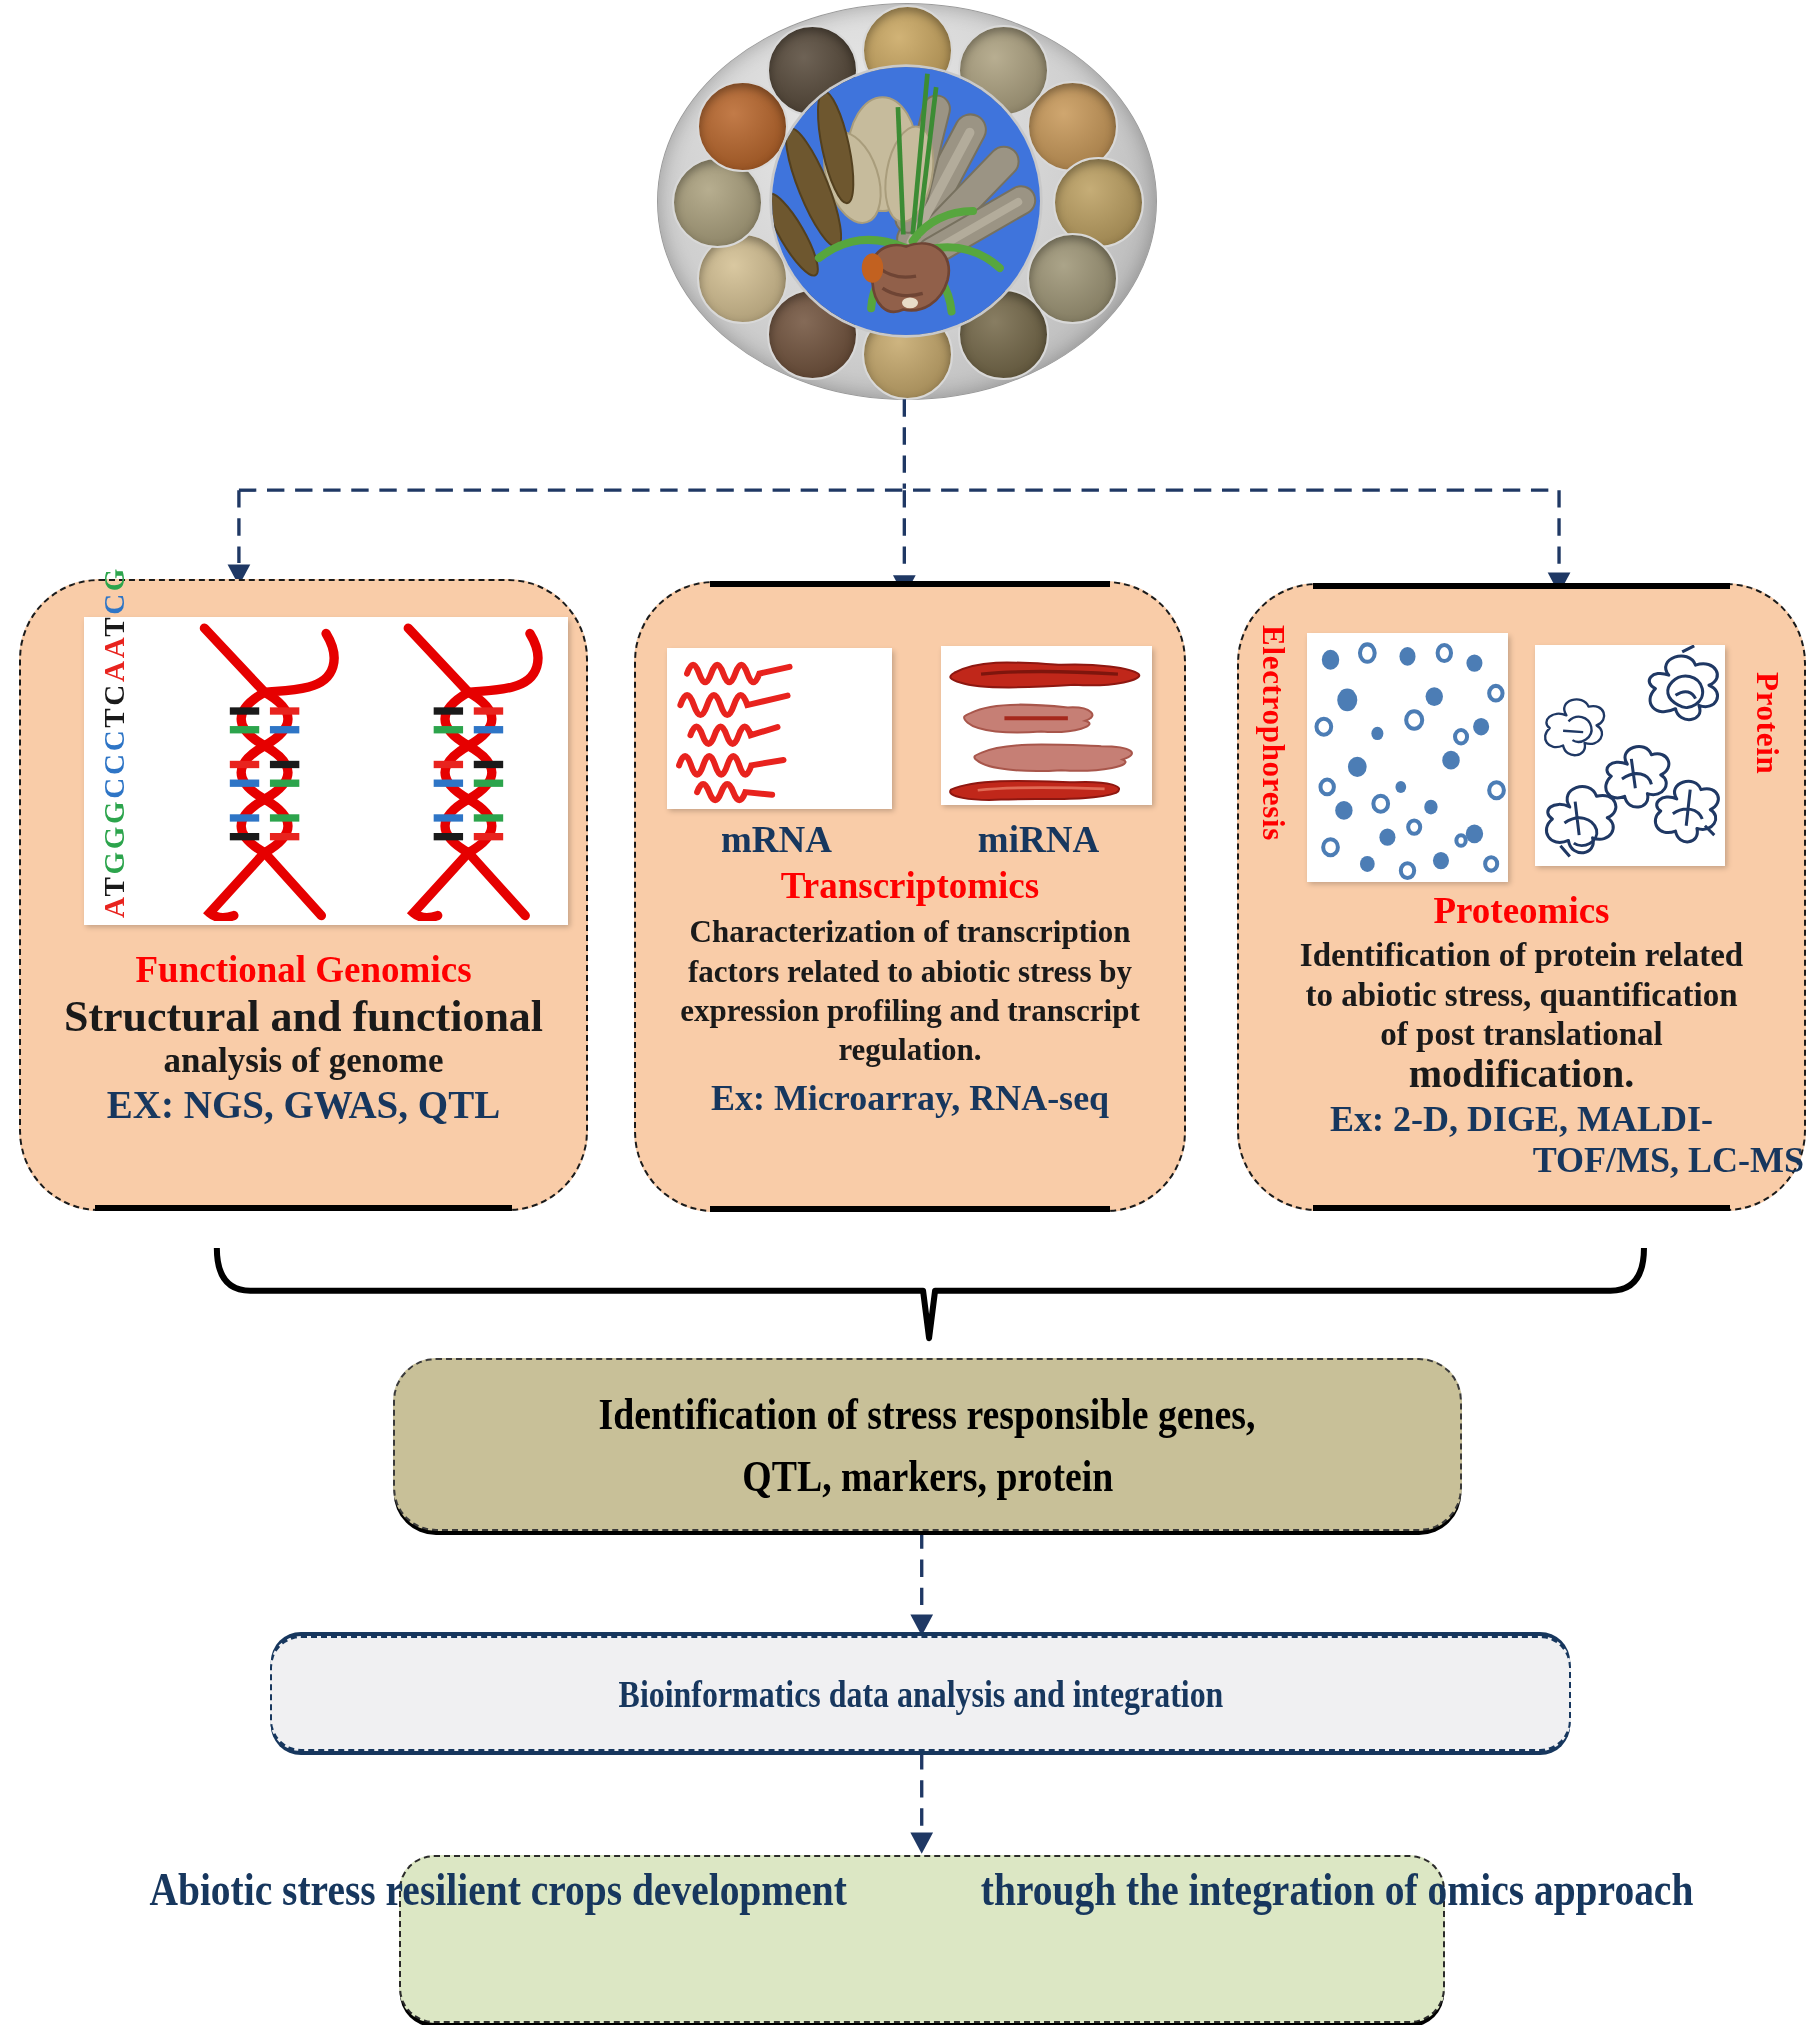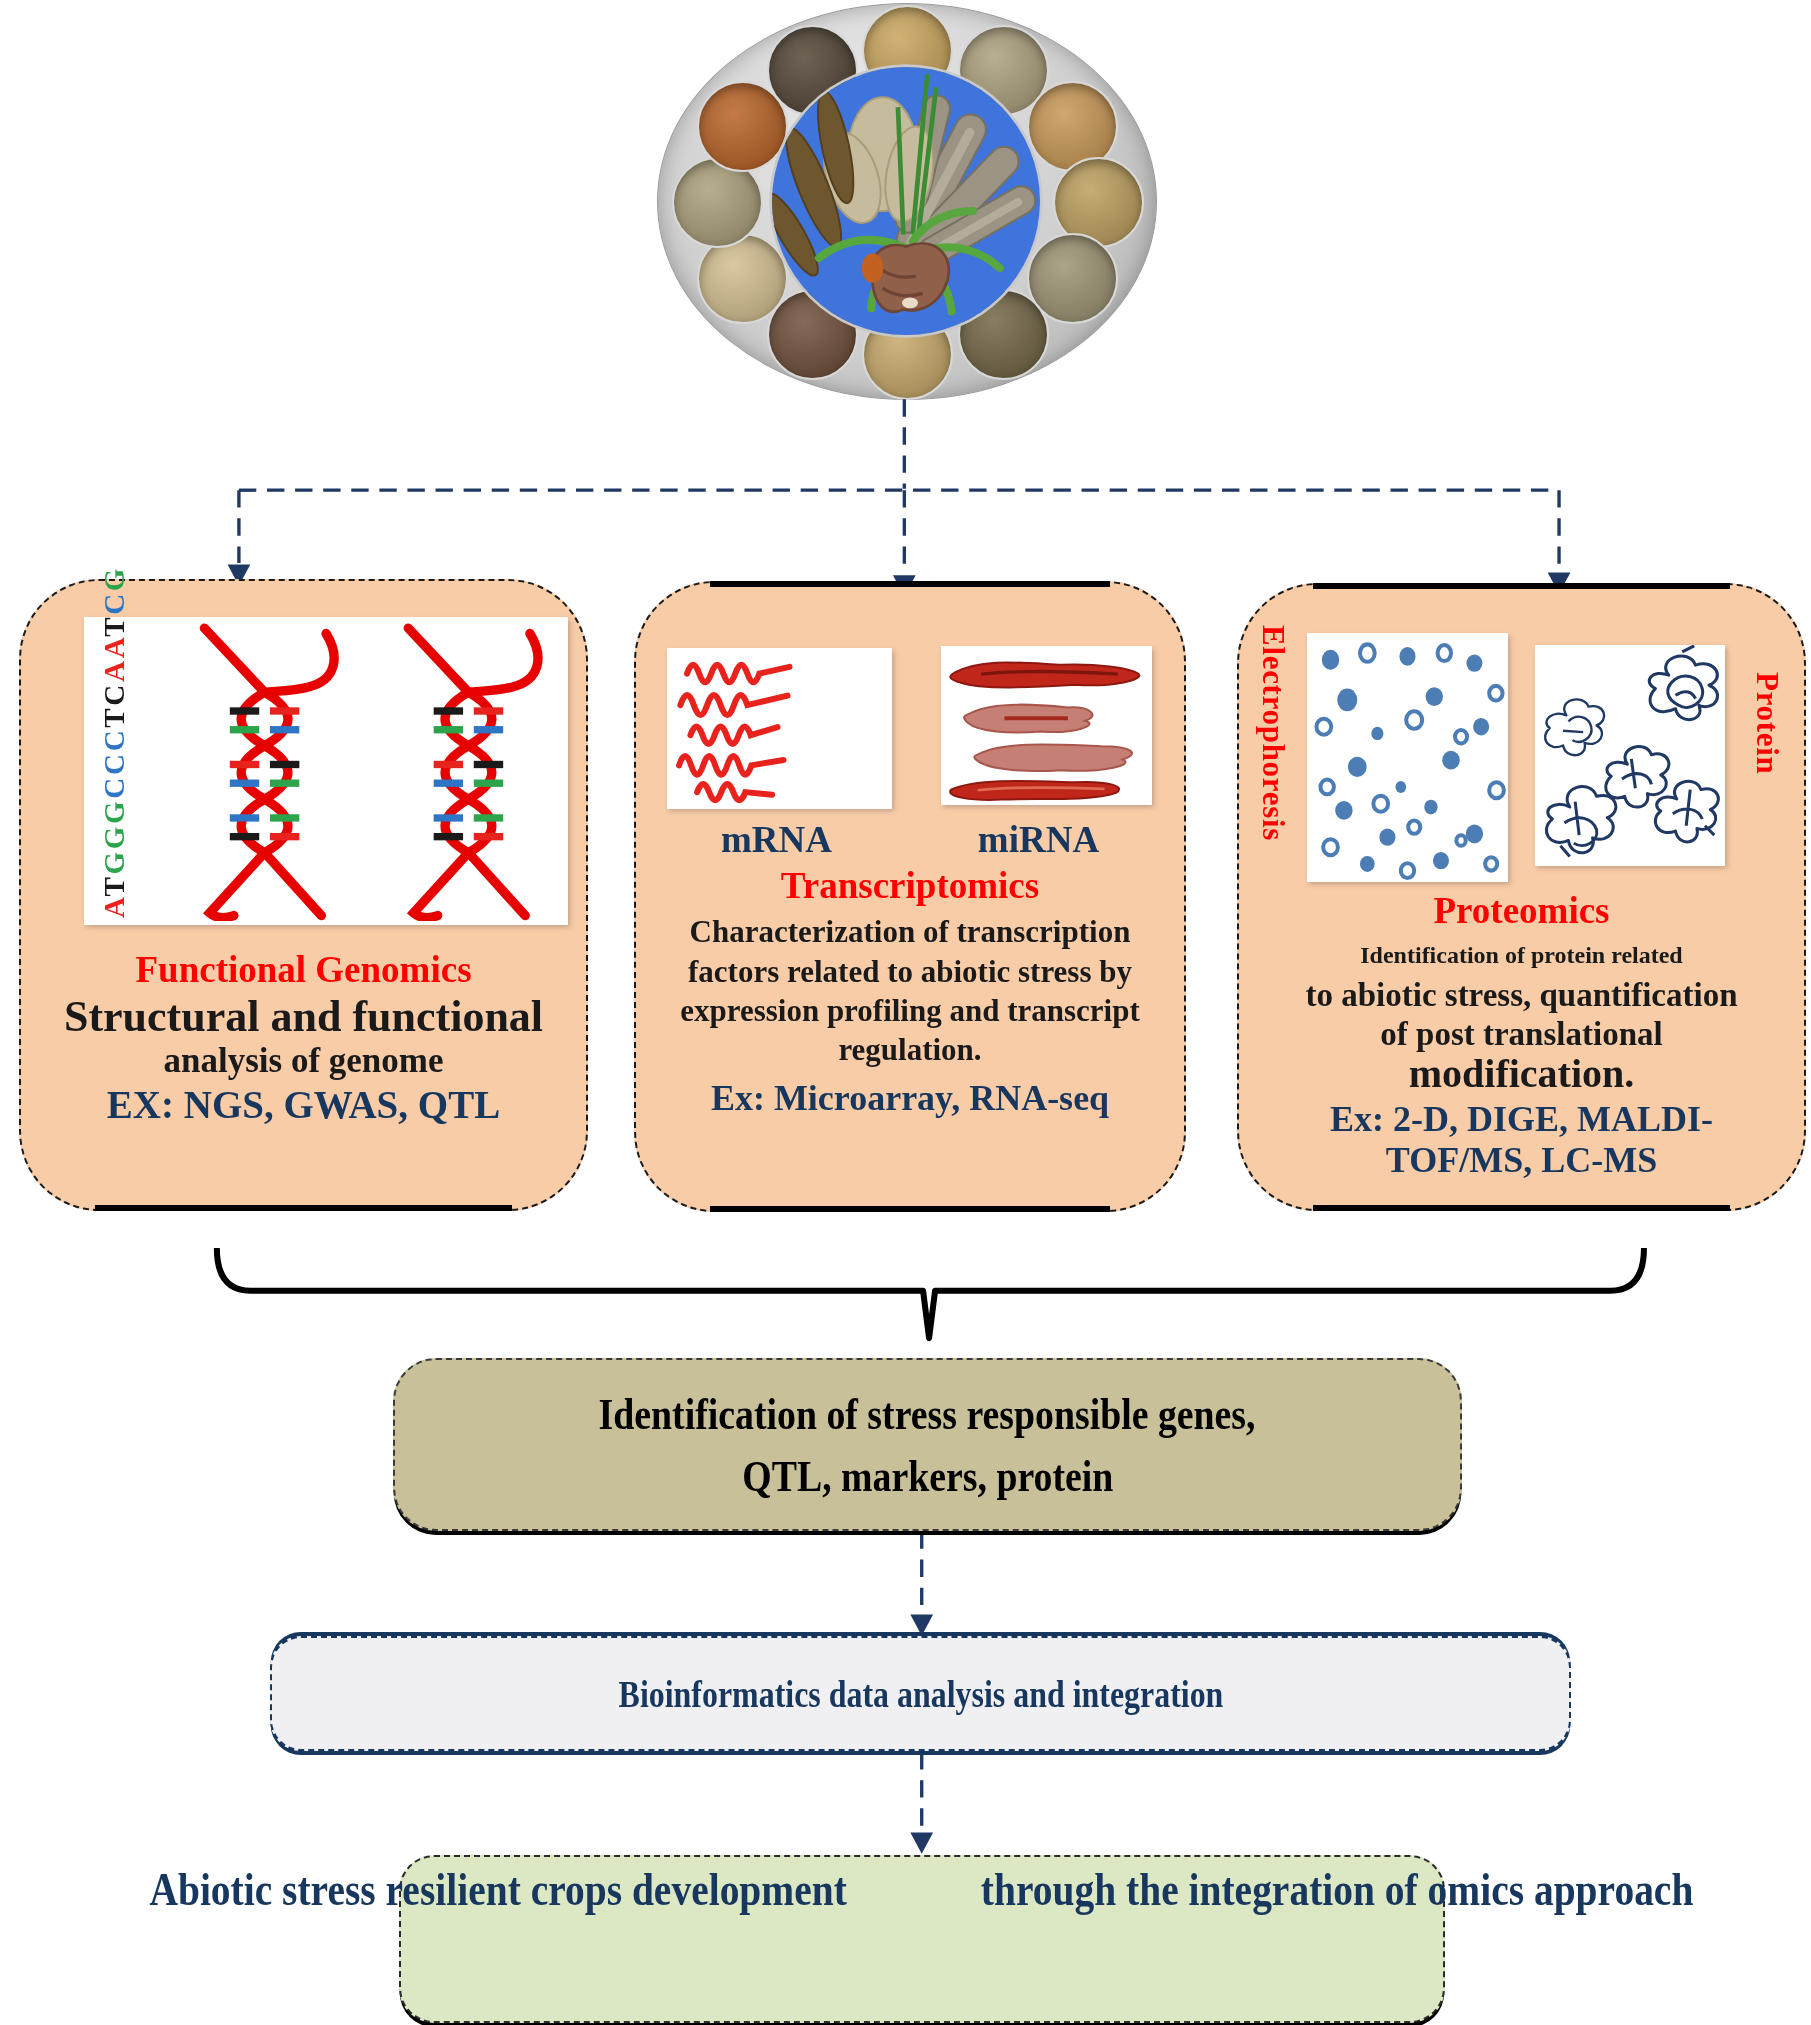--- a/index.html
+++ b/index.html
@@ -283,26 +283,26 @@
           </g>
           <g transform="translate(172,200)">
             <path d="M40,30 C24,6 68,-8 76,16 C102,8 112,36 90,46 C108,56 94,82 70,74 C76,98 42,102 38,78 C12,88 -2,62 16,48 C0,38 18,20 40,30 Z"></path>
             <path d="M34,52 C52,40 72,44 78,60 M60,16 L54,70 M82,70 L96,84"></path>
           </g>
         </g>
       </svg>
     </div>
     <div class="vlabel" style="left:510px;top:87px;height:207px;">Protein</div>
     <div class="box-title" style="top:304px;">Proteomics</div>
-    <div class="box-desc" style="top:351px;font-size:24px;">Identification of protein related</div>
+    <div class="box-desc" style="top:351px;font-size:33px;">Identification of protein related</div>
     <div class="box-desc" style="top:391px;font-size:33px;">to abiotic stress, quantification</div>
     <div class="box-desc" style="top:430px;font-size:33px;">of post translational</div>
     <div class="box-desc" style="top:469px;font-size:40px;">modification.</div>
     <div class="box-ex" style="top:514px;">Ex: 2-D, DIGE, MALDI-</div>
-    <div class="box-ex" style="top:555px;">TOF/MS, LC-MS</div>
+    <div class="box-ex" style="top:555px;text-align:right;">TOF/MS, LC-MS</div>
   </div>
 
   <div class="abs" id="identification-box">
     <div class="line"><span class="cond">Identification of stress responsible genes,</span></div>
     <div class="line"><span class="cond">QTL, markers, protein</span></div>
   </div>
 
   <div class="abs" id="bioinformatics-box">
     <div class="line"><span class="cond">Bioinformatics data analysis and integration</span></div>
   </div>

